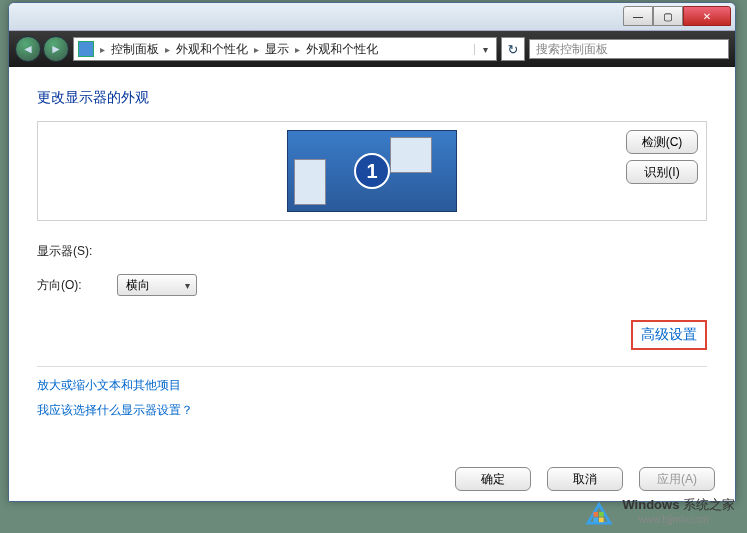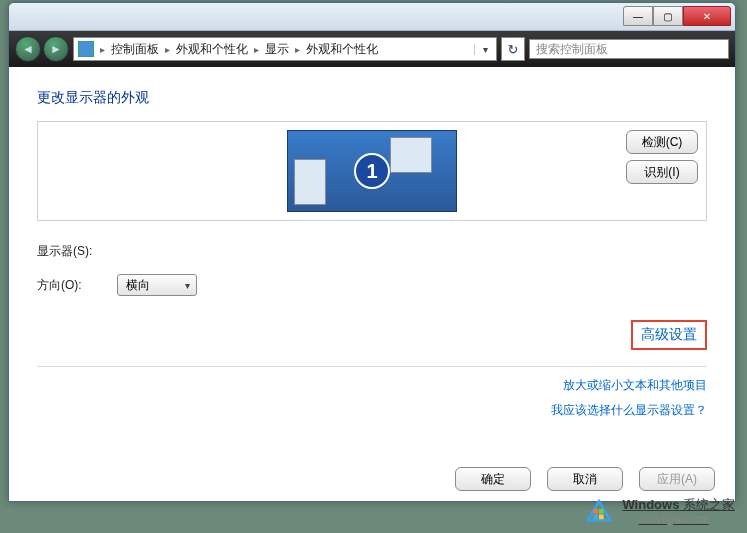--- a/index.html
+++ b/index.html
@@ -91,31 +91,31 @@
 }
 .dropdown::after { content:"▾"; position:absolute; right:6px; font-size:10px; color:#444; }
 
 .adv-link-row { text-align:right; margin-top:24px; }
 .adv-link {
   display:inline-block; color:#0066cc; font-size:14px;
   border:2px solid #d43; padding:4px 8px; cursor:pointer;
 }
 .divider { border:none; border-top:1px solid #ddd; margin:16px 0 10px 0; }
 .help-links { font-size:12px; }
-.help-links a { color:#0066cc; text-decoration:none; display:block; margin-bottom:8px;text-align:right; }
+.help-links a { color:#0066cc; text-decoration:none; display:block; margin-bottom:8px; }
 
 .footer-btns {
   position:absolute; bottom:10px; right:20px; display:flex; gap:16px;
 }
 .footer-btns .win7-btn { min-width:76px; }
 .footer-btns .win7-btn.disabled { color:#999; }
 
 .watermark {
-  position:absolute; right:12px; bottom:8px; display:flex; align-items:flex-start; gap:8px;
-  font-size:13px; color:#333;text-decoration:underline;
+  position:absolute; right:12px; bottom:8px; display:flex; align-items:flex-end; gap:8px;
+  font-size:13px; color:#333;
 }
 .wm-logo { width:30px; height:26px; position:relative; }
 .wm-logo svg { width:100%; height:100%; }
 .wm-text small { display:block; font-size:10px; color:#888;margin-left:16px; }
 </style>
 </head>
 <body>
 
 <div class="window">
 

